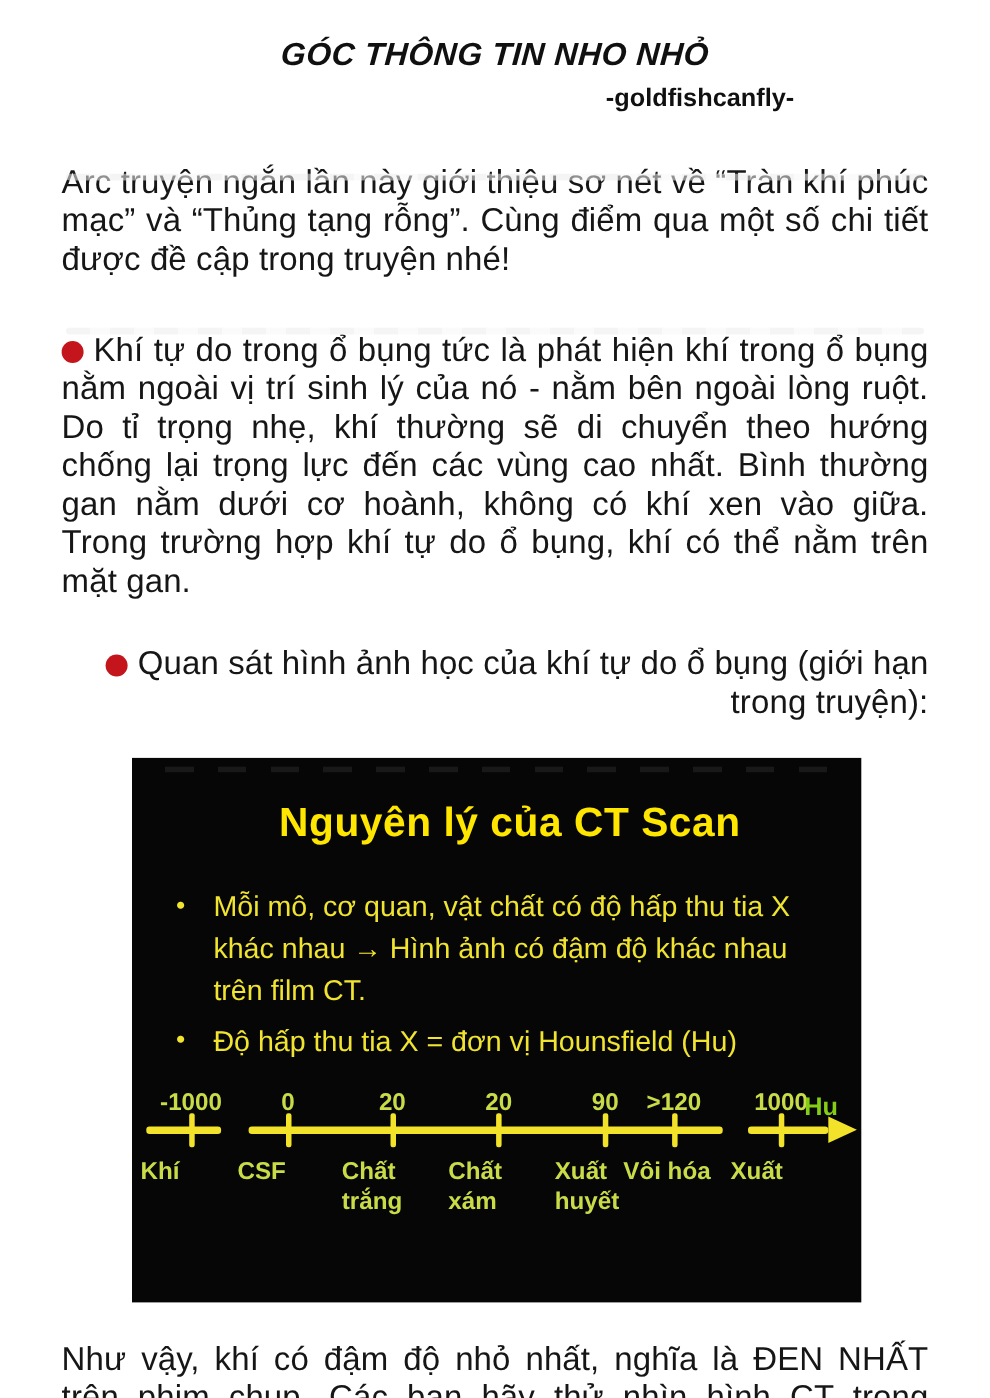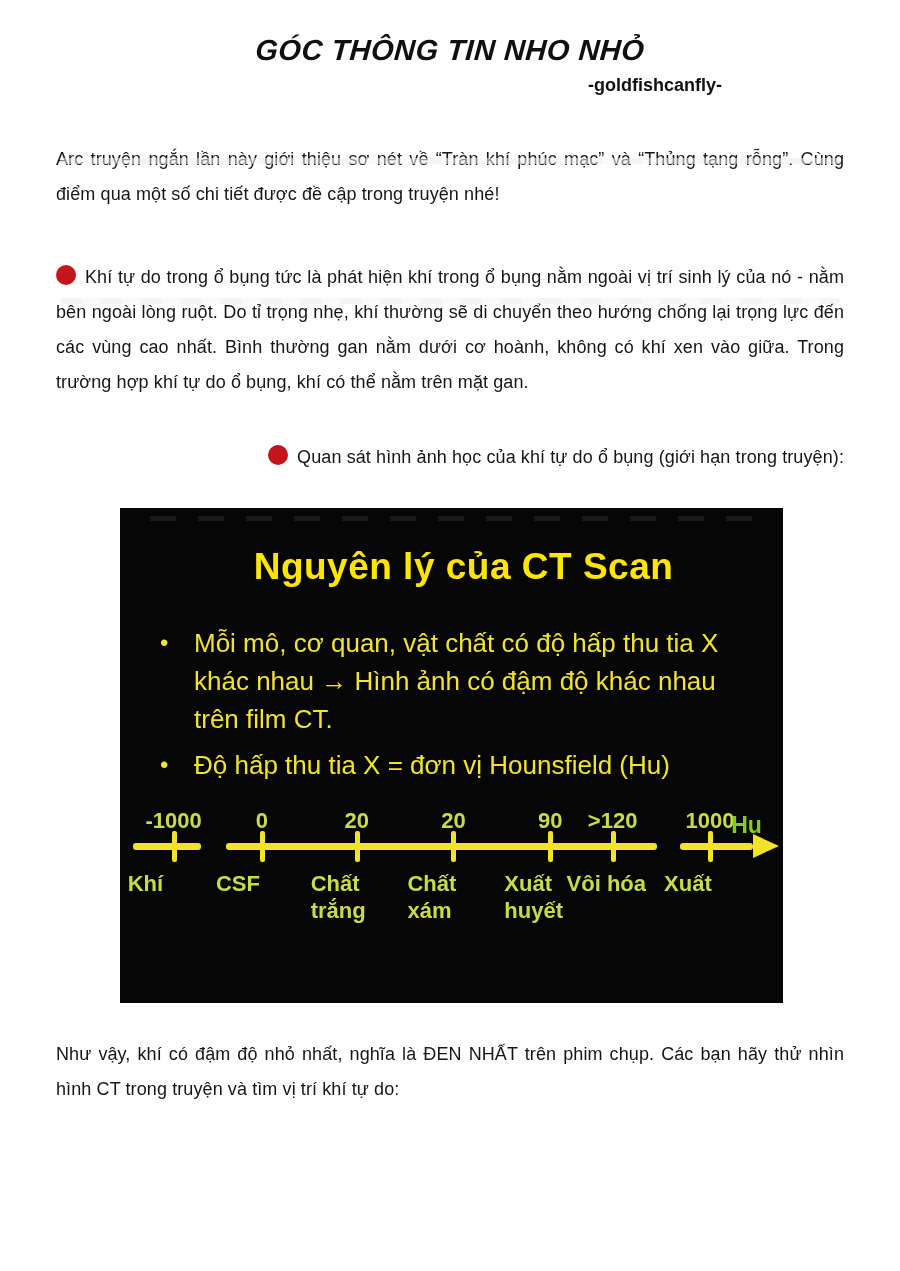--- a/index.html
+++ b/index.html
@@ -27,28 +27,28 @@
     font-weight:900;
     font-style:italic;
     letter-spacing:.5px;
     transform:skewX(-4deg);
     color:#101010;
   }
   .credit {
     margin-top:8px;
     padding-right:178px;
     text-align:right;
-    font-size:18px;
+    font-size:23px;
     font-weight:900;
     color:#101010;
   }
 
   .body-text {
     padding:0 56px;
-    font-size:18px;
+    font-size:30px;
     line-height:35px;
     text-align:justify;
     color:#161616;
     letter-spacing:.1px;
   }
   .intro  { margin-top:46px; }
   .bullet-par { margin-top:48px; }
   .bullet-par.single { margin-top:40px; text-align:right; }
   .pointer-line { margin-top:47px; text-align:left; }
   .outro { margin-top:34px; }

